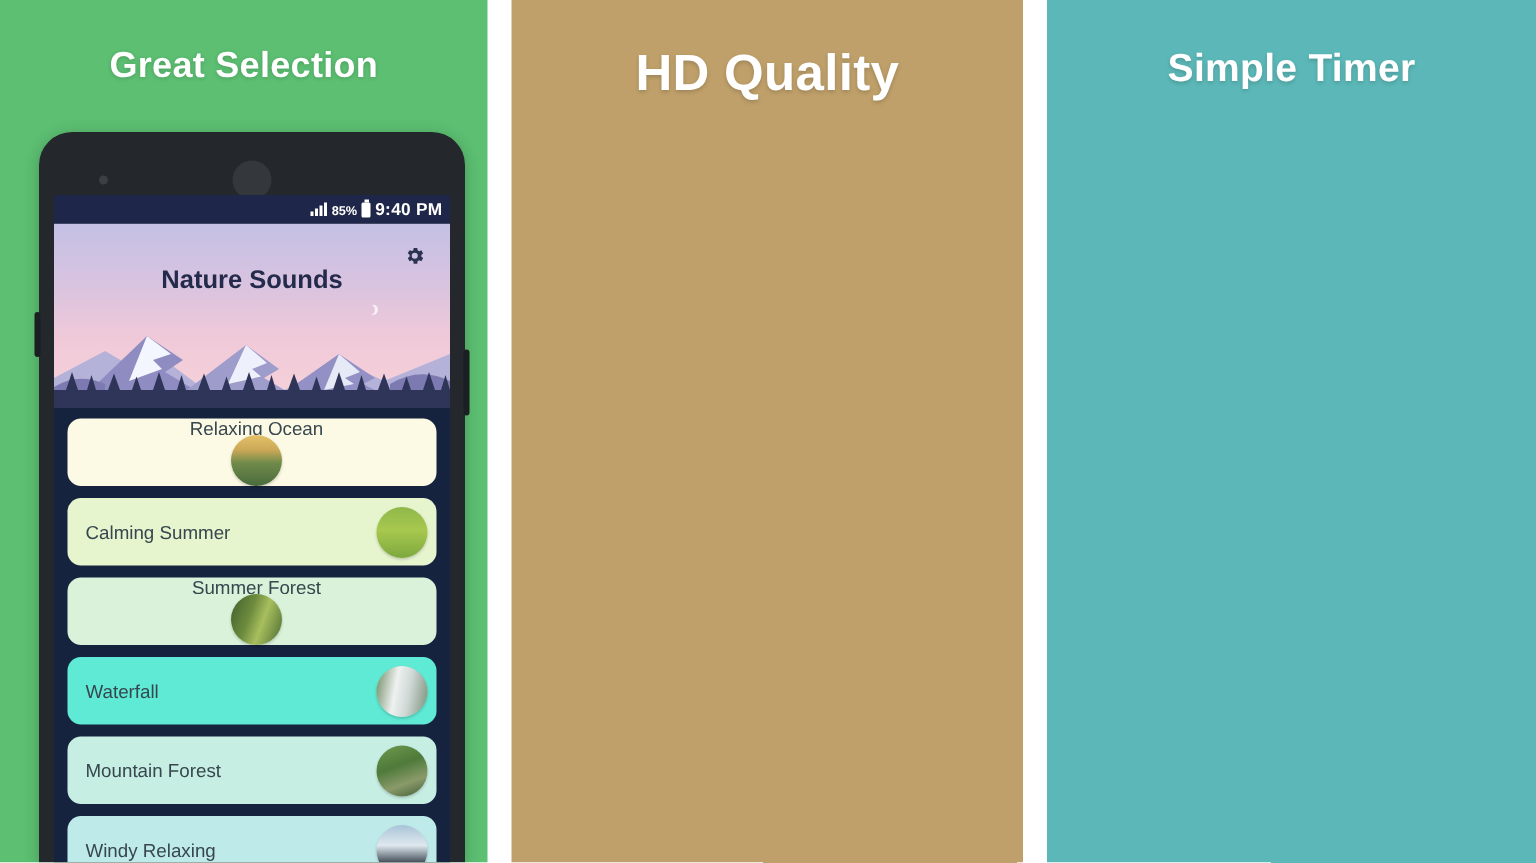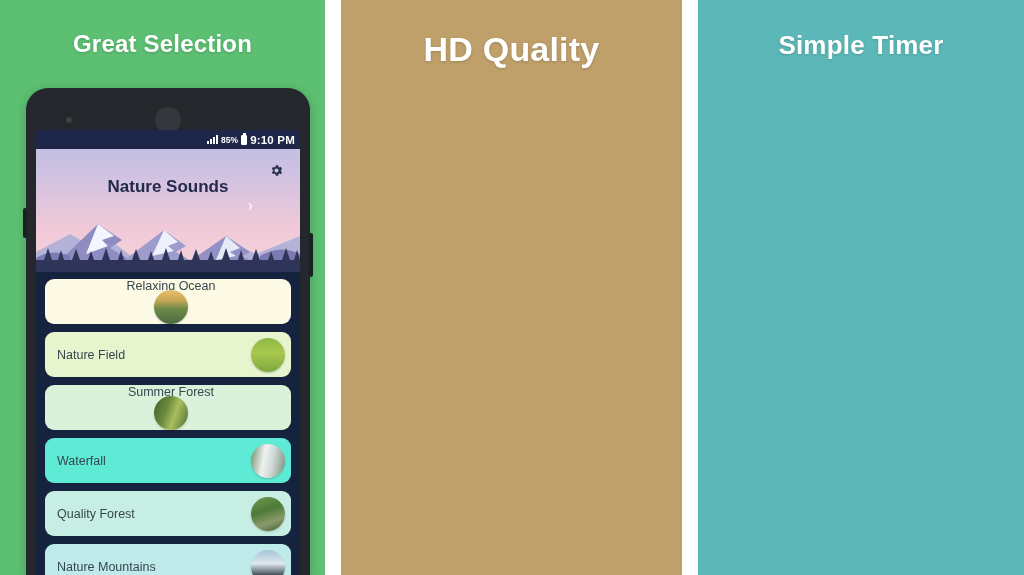--- a/index.html
+++ b/index.html
@@ -152,21 +152,21 @@
           <div class="sb-left"></div>
           <div class="sb-right">
             <span class="sig">
                 <i></i>
                 <i></i>
                 <i></i>
                 <i></i>
               </span>
             <span class="batt-pct">85%</span>
             <span class="batt"></span>
-            <span class="clock">9:10 PM</span>
+            <span class="clock">9:40 PM</span>
           </div>
         </div>
 
         <div class="app1">
           <div class="hero">
             <div class="hero-title">Nature Sounds</div>
             <div class="moon"></div>
             <svg class="gear" viewBox="0 0 24 24">
               <path fill="#2b3350" d="M19.1 12c0-.4 0-.7-.1-1l2-1.5-2-3.4-2.3 1a7 7 0 0 0-1.7-1l-.3-2.5H10.8L10.5 6a7 7 0 0 0-1.7 1l-2.3-1-2 3.4L6.5 11a8 8 0 0 0 0 2l-2 1.5 2 3.4 2.3-1a7 7 0 0 0 1.7 1l.3 2.5h3.9l.3-2.5a7 7 0 0 0 1.7-1l2.3 1 2-3.4-2-1.5c.1-.3.1-.6.1-1zM12 15.2A3.2 3.2 0 1 1 15.2 12 3.2 3.2 0 0 1 12 15.2z"></path>
             </svg>
@@ -203,37 +203,37 @@
               </g>
             </svg>
           </div>
 
           <div class="list">
             <div class="row" style="background: rgb(252, 250, 228); flex-direction: column;">
               <span class="row-label">Relaxing Ocean</span>
               <span class="thumb" style="background:linear-gradient(180deg,#e6c06a 0%,#c9a856 30%,#6f8a4a 55%,#4a6b3c 100%)"></span>
             </div>
             <div class="row" style="background: rgb(231, 245, 207);">
-              <span class="row-label">Nature Field</span>
+              <span class="row-label">Calming Summer</span>
               <span class="thumb" style="background:linear-gradient(180deg,#8fb84a 0%,#a8c84e 45%,#7da83e 100%)"></span>
             </div>
             <div class="row" style="background: rgb(218, 242, 217); flex-direction: column;">
               <span class="row-label">Summer Forest</span>
               <span class="thumb" style="background:linear-gradient(110deg,#3f5f2c 0%,#6e8c3e 38%,#a8bf5e 60%,#4b6a30 100%)"></span>
             </div>
             <div class="row" style="background: #5eead4;">
               <span class="row-label">Waterfall</span>
               <span class="thumb" style="background:linear-gradient(100deg,#6f8a62 0%,#eef1f0 38%,#cfd8d6 62%,#7a8f78 100%)"></span>
             </div>
             <div class="row" style="background: rgb(199, 238, 227);">
-              <span class="row-label">Quality Forest</span>
+              <span class="row-label">Mountain Forest</span>
               <span class="thumb" style="background:linear-gradient(160deg,#6f9a4e 0%,#4e7a3a 40%,#8a9a6a 70%,#3f5c34 100%)"></span>
             </div>
             <div class="row" style="background: rgb(191, 234, 234);">
-              <span class="row-label">Nature Mountains</span>
+              <span class="row-label">Windy Relaxing</span>
               <span class="thumb" style="background:linear-gradient(180deg,#a8c4d8 0%,#dfe8ee 40%,#4a5560 72%,#2e3740 100%)"></span>
             </div>
           </div>
         </div>
       </div>
     </div>
   </div>
 
   <div class="gap"></div>
 

